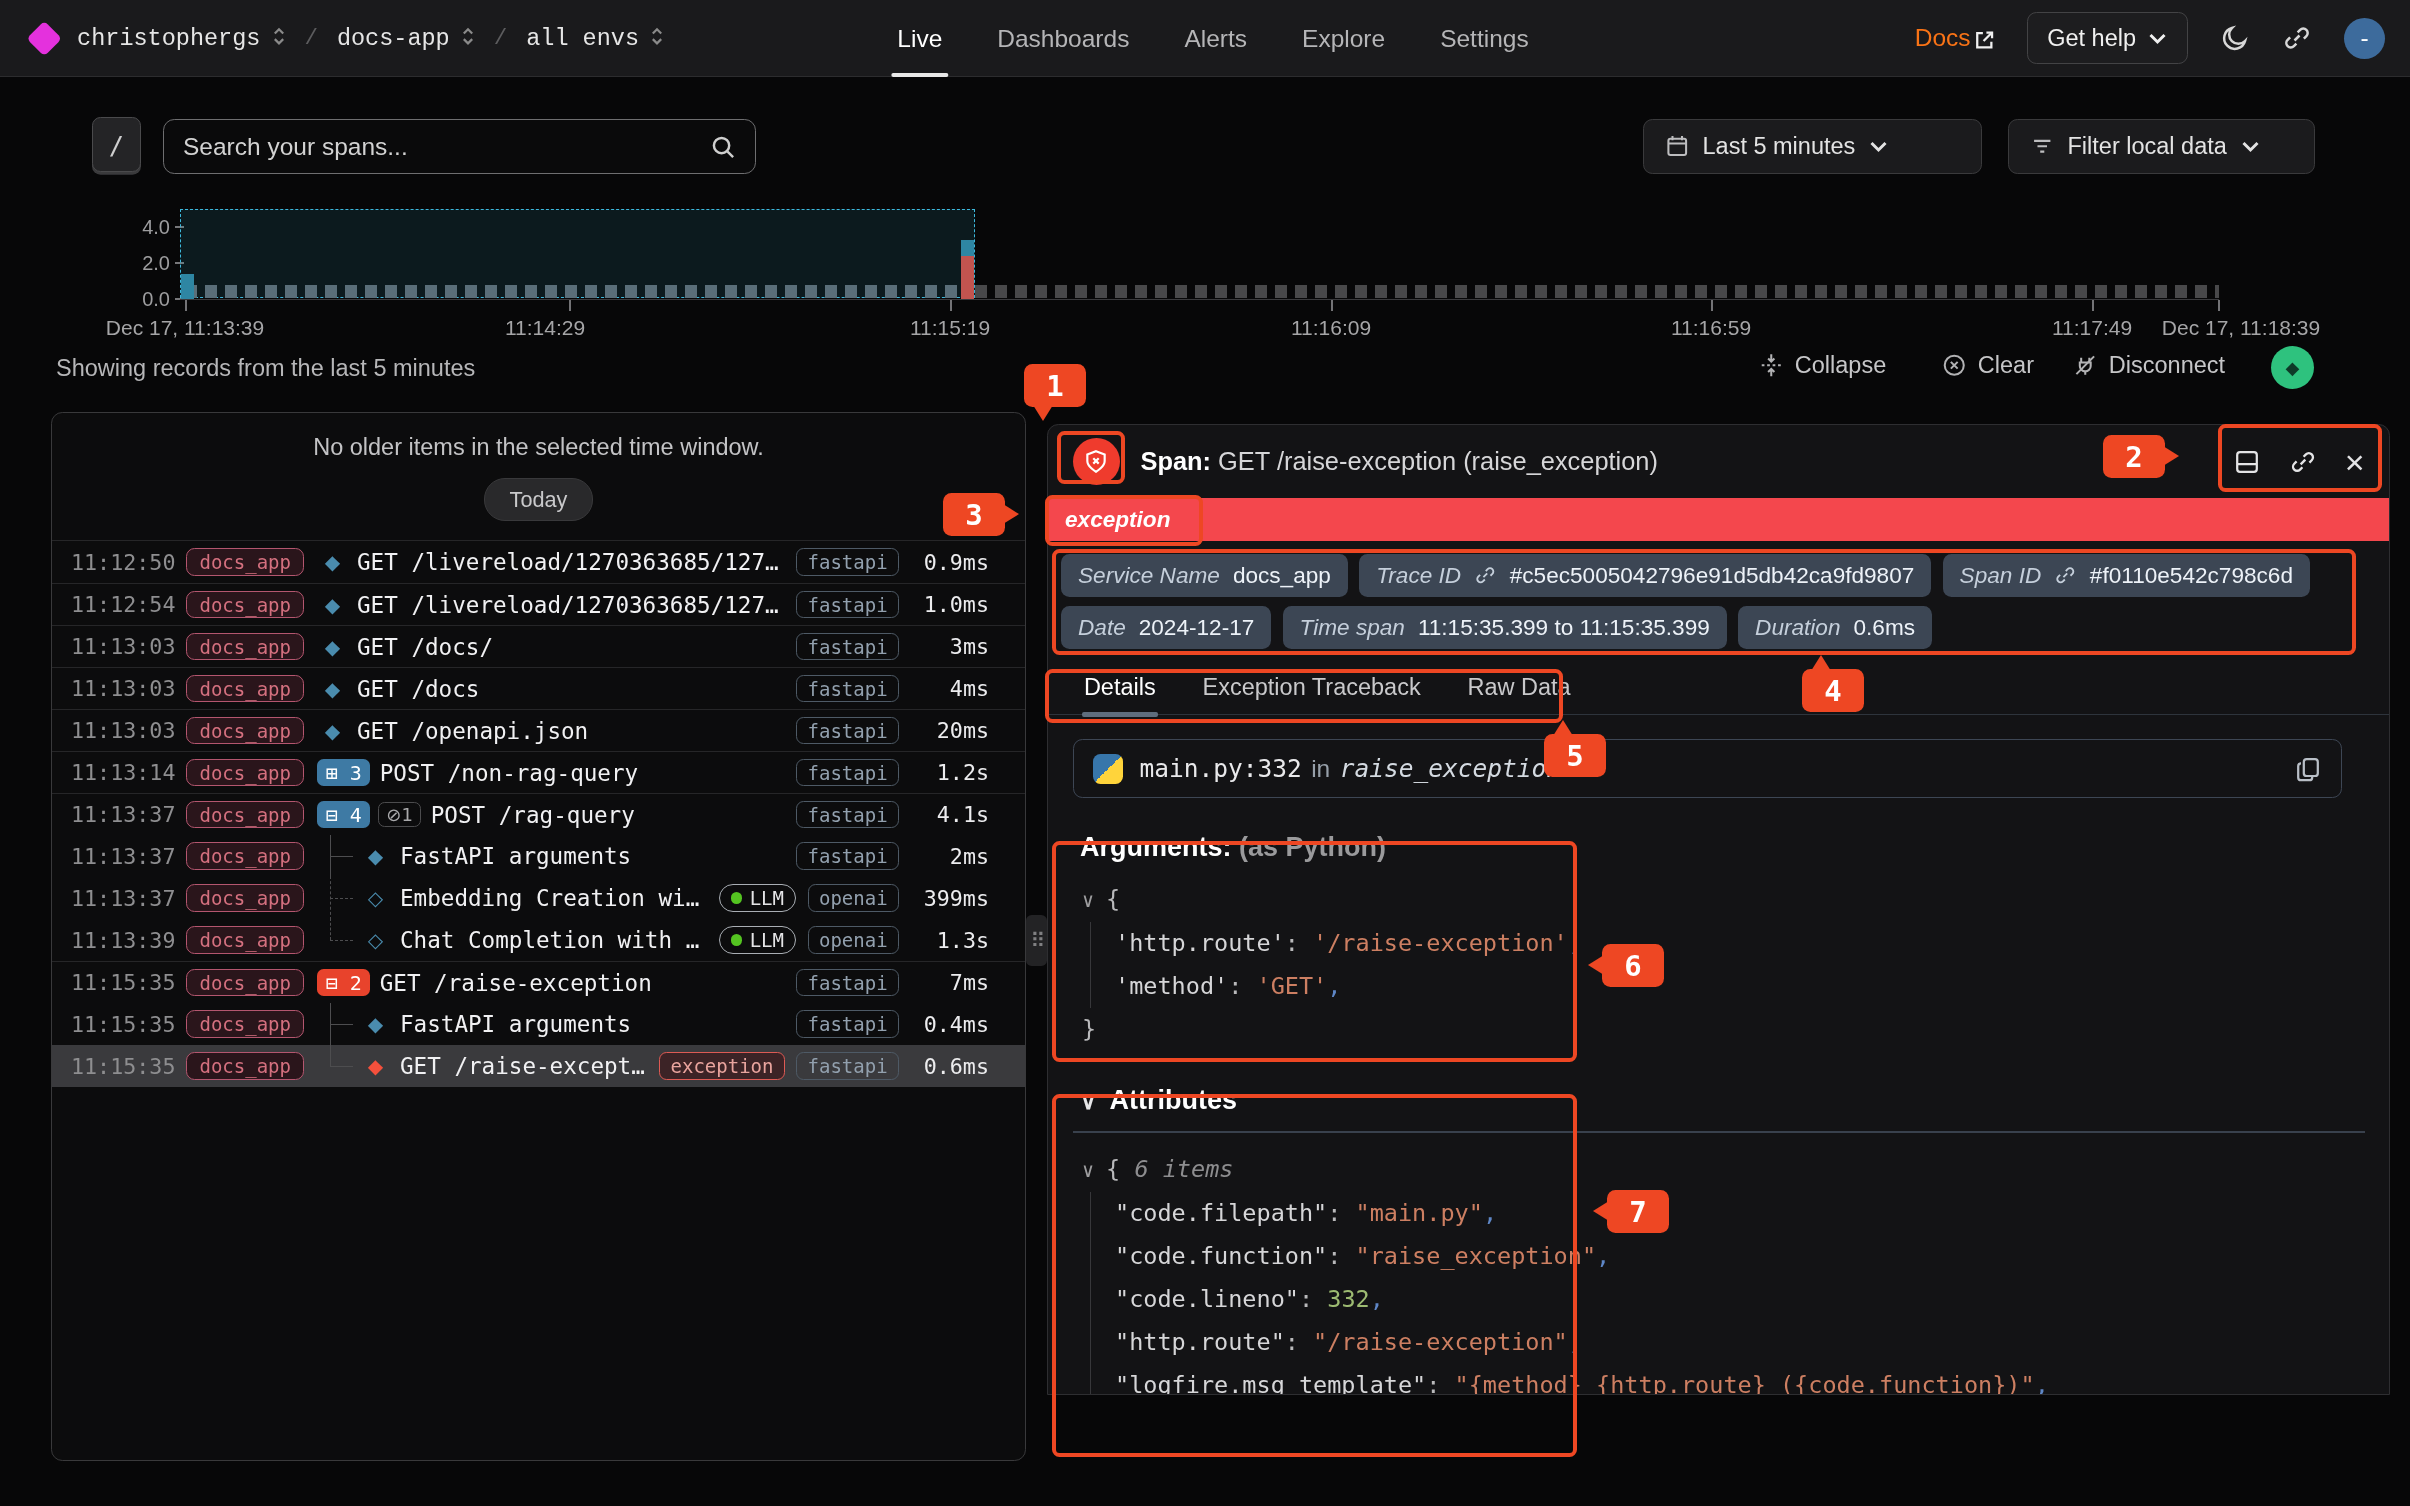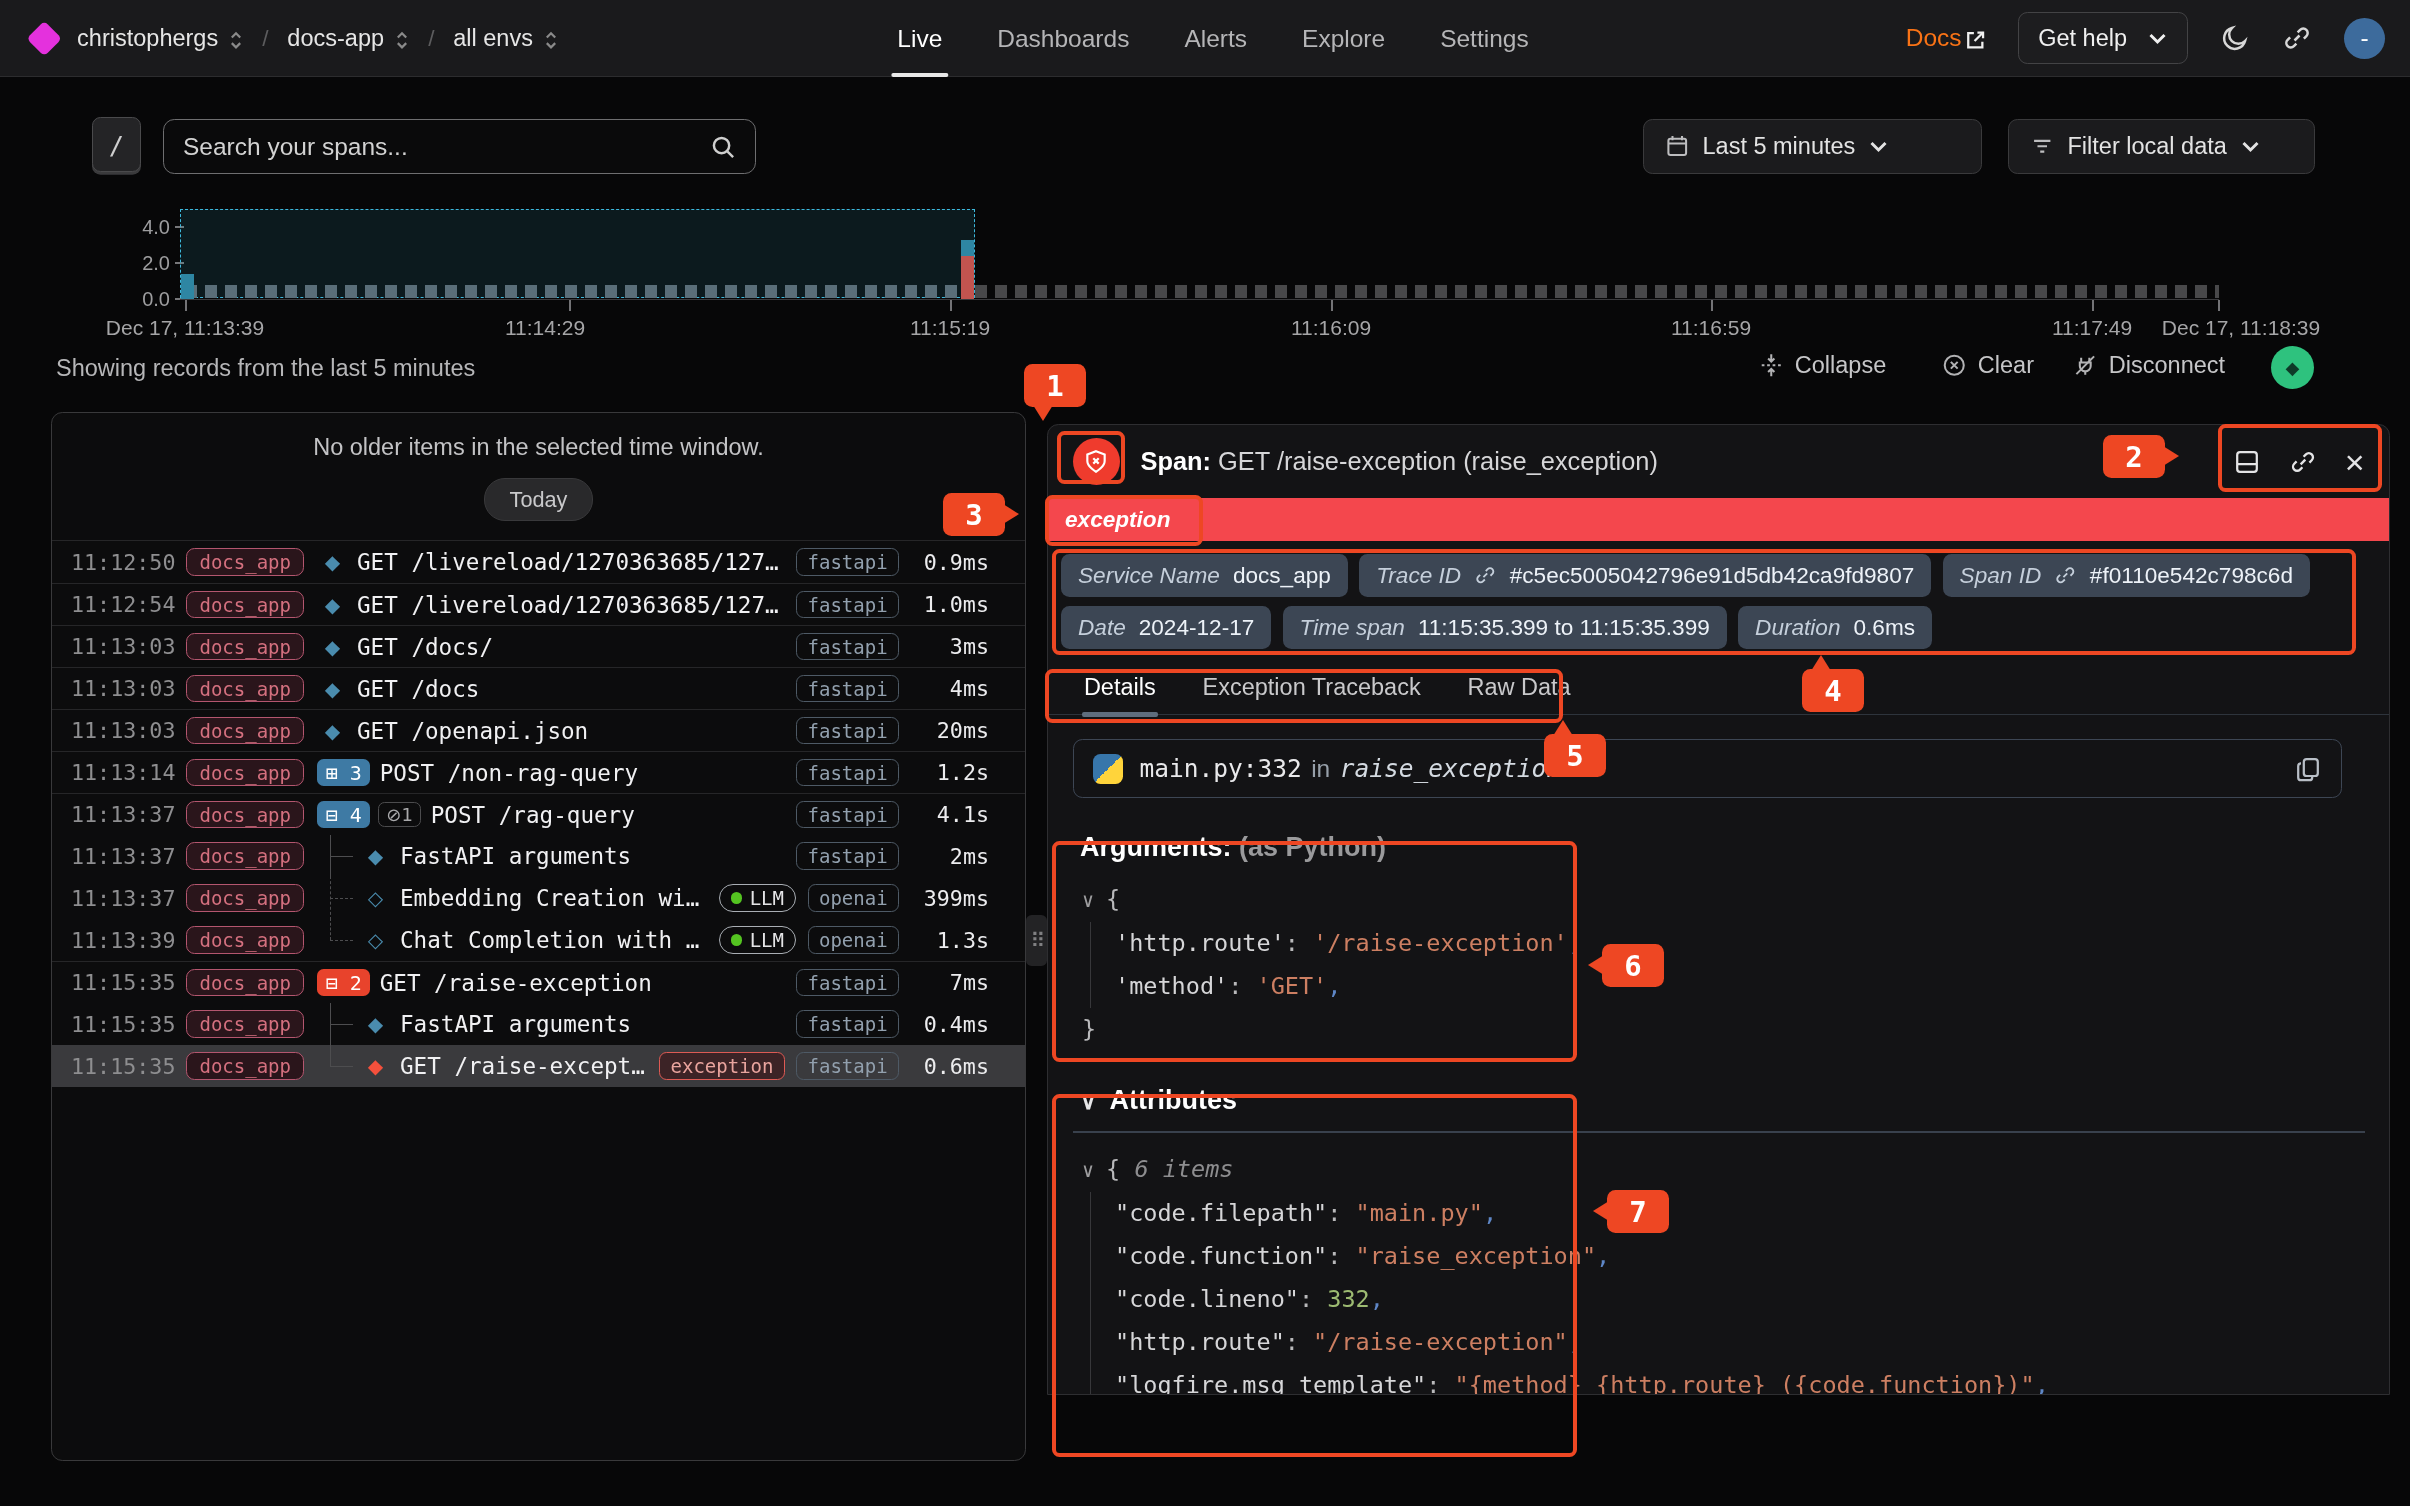--- a/index.html
+++ b/index.html
@@ -8,30 +8,30 @@
     --anno:#ee4723;
     --panel-border:#2e2e31;
   }
   *{margin:0;padding:0;box-sizing:border-box;}
   html,body{width:2411px;height:1507px;overflow:hidden;background:#070708;font-family:var(--sans);}
   #app{position:relative;width:2411px;height:1507px;}
 
   
   .nav{position:absolute;left:0;top:0;width:2411px;height:77px;background:#1a1a1c;border-bottom:0.9px solid #2c2c2e;display:flex;align-items:center;padding:0 26px;}
   .brand-diamond{width:24.5px;height:24.5px;background:#e431dd;border-radius:4.7px;transform:rotate(45deg);margin:0 21px 0 5.6px;flex:none;}
-  .crumb{display:flex;align-items:flex-end;gap:11.3px;font-size:23.5px;color:#e6e6e6;}
+  .crumb{display:flex;align-items:flex-start;gap:11.3px;font-size:23.5px;color:#e6e6e6;font-family:Liberation Mono, monospace;}
   .crumb .sep{color:#5c5c5e;font-size:22.6px;margin:0 7.5px;}
   .sort-ic{width:14px;height:22.6px;stroke:#8a8a8a;fill:none;stroke-width:1.6;}
   .nav-tabs{position:absolute;left:1213px;top:0;transform:translateX(-50%);height:77px;display:flex;gap:55px;align-items:center;}
   .nav-tab{height:77px;line-height:77px;font-size:24.5px;color:#b5b5b7;cursor:pointer;position:relative;}
   .nav-tab.active{color:#ffffff;}
   .nav-tab.active::after{content:"";position:absolute;left:-5.6px;right:-5.6px;bottom:0;height:3.8px;background:#e8e8e8;border-radius:1.9px;}
   .nav-right{margin-left:auto;display:flex;align-items:center;gap:32px;}
   .docs-link{display:flex;align-items:flex-end;gap:2px;color:#f97316;font-size:24.5px;}
-  .gethelp-btn{display:flex;align-items:center;gap:20px;color:#f0f0f0;font-size:23.5px;border:0.9px solid #434345;border-radius:9.4px;padding:11.3px 19px;background:#1d1d1f;}
+  .gethelp-btn{display:flex;align-items:center;gap:11px;color:#f0f0f0;font-size:23.5px;border:0.9px solid #434345;border-radius:9.4px;padding:11.3px 19px;background:#1d1d1f;}
   .icon-btn{color:#d8d8d8;display:flex;align-items:center;}
   .avatar{width:41px;height:41px;border-radius:50%;background:#3d6b9c;color:#fff;font-size:24.5px;display:flex;align-items:center;justify-content:center;}
 
   
   .toolbar{position:absolute;left:0;top:77px;width:2411px;height:104px;}
   .slash-key{position:absolute;left:92px;top:40px;width:49px;height:55px;background:#242426;border:1.9px solid #4a4a4c;border-radius:8.5px;color:#cfcfcf;font-family:var(--mono);font-size:25.4px;display:flex;align-items:center;justify-content:center;box-shadow:0 2.8px 0 #3a3a3c;}
   .search-box{position:absolute;left:163px;top:42px;width:593px;height:55px;background:#0a0a0b;border:1.9px solid #6e6e70;border-radius:11.3px;display:flex;align-items:center;padding:0 19px;}
   .search-box input{flex:1;background:transparent;border:0;outline:0;color:#e8e8e8;font-size:24.5px;font-family:var(--sans);}
   .search-box input::placeholder{color:#d2d2d2;opacity:1;}
   .tb-btn{position:absolute;top:42px;height:55px;background:#1b1b1d;border:1.4px solid #3a3a3c;border-radius:9.4px;display:flex;align-items:center;gap:13px;padding:0 21px;color:#e3e3e3;font-size:23.5px;}

